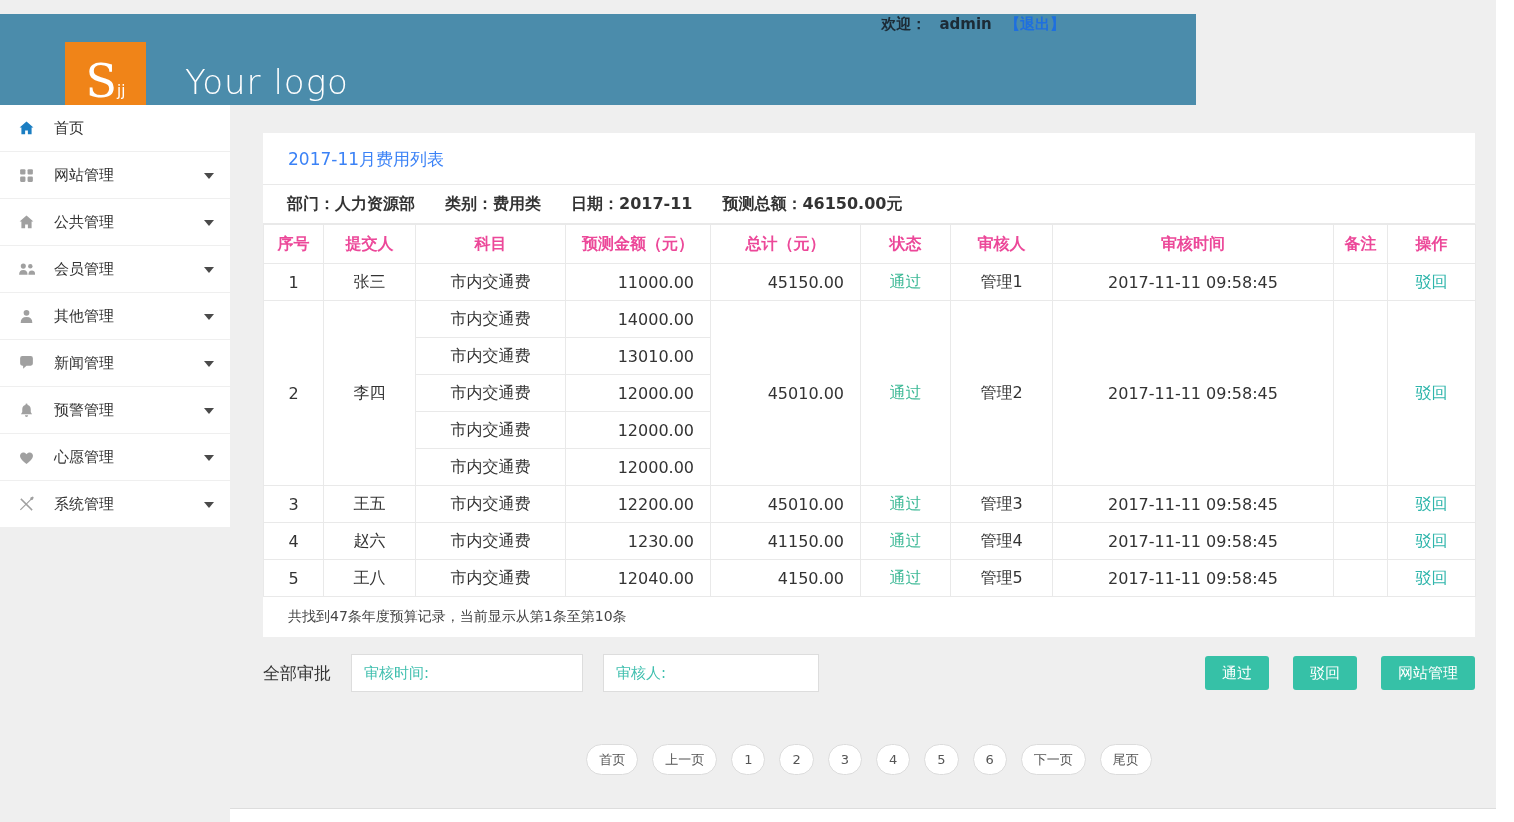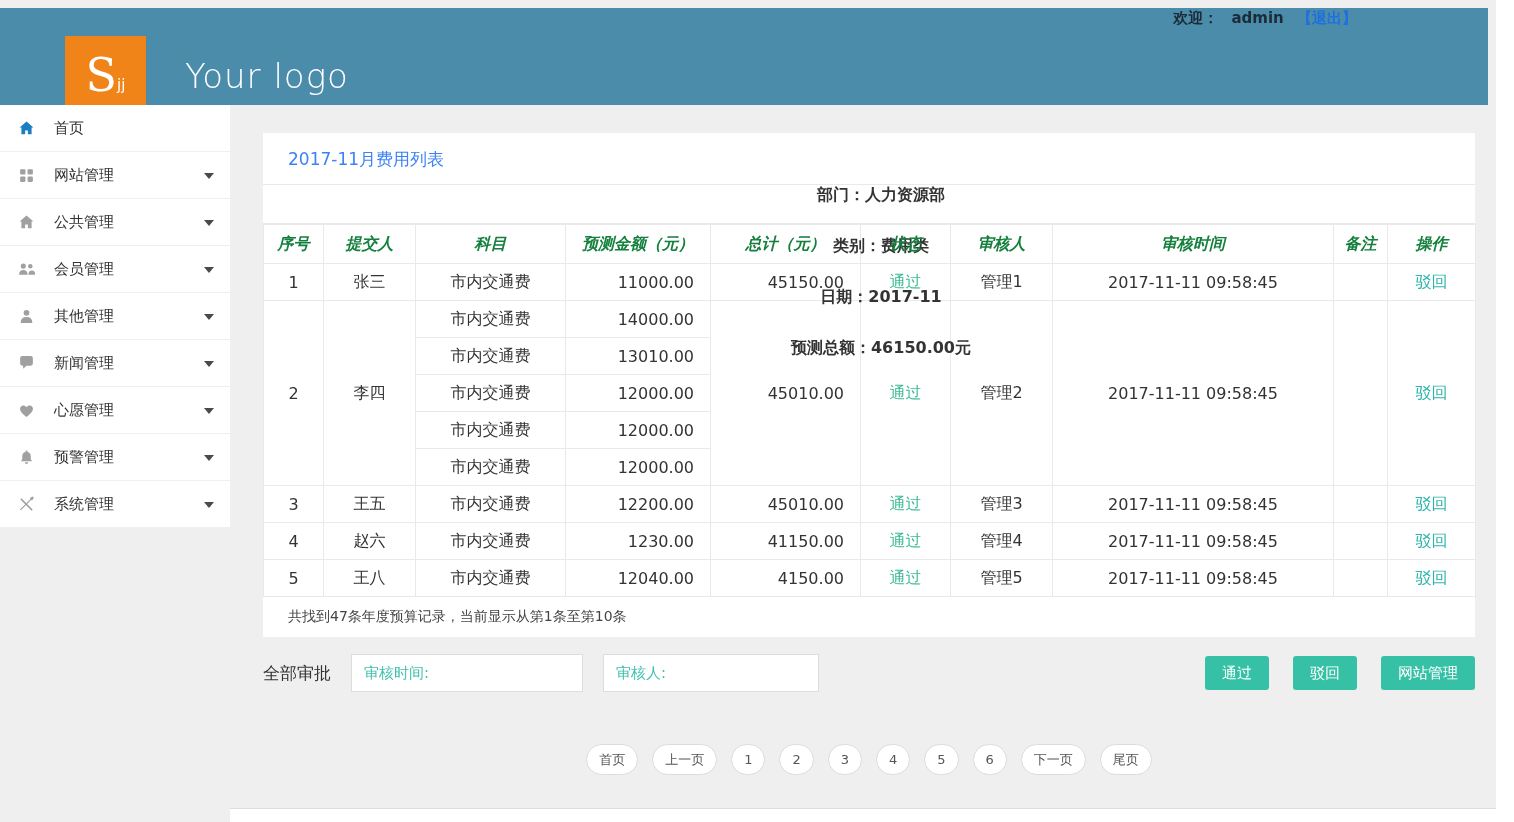--- a/index.html
+++ b/index.html
@@ -1,21 +1,21 @@
 <!DOCTYPE html>
 <html><head>
 <meta charset="utf-8">
 <style>
   * { margin:0; padding:0; box-sizing:border-box; }
   html,body { width:1514px; height:822px; overflow:hidden; }
   body { font-family:"DejaVu Sans","Liberation Sans",sans-serif; color:#333; background:#fff; }
   .page { position:relative; width:1514px; height:822px; background:#efefef; }
 
   
-  .topbar { position:absolute; top:8px; left:0; width:1488px; height:105px; background:#4b8cab; }
+  .topbar { position:absolute; top:14px; left:0; width:1196px; height:105px; background:#4b8cab; }
   .welcome { position:absolute; top:1px; right:131px; font-size:15px; font-weight:bold; color:#1c2b36; white-space:nowrap; }
   .welcome .sep { display:inline-block; width:8px; }
   .logout-link { color:#1e6fe0; text-decoration:none; font-weight:bold; cursor:pointer; }
   .logo-badge { position:absolute; left:65px; top:28px; width:81px; height:77px; background:#f08418;
                 display:flex; align-items:center; justify-content:center; color:#fff; }
   .logo-badge .s  { font-family:"DejaVu Serif","Liberation Serif",serif; font-size:46px; line-height:1; }
   .logo-badge .jj { font-size:15px; margin-top:20px; }
   .logo-text { position:absolute; left:185px; top:48px; font-size:34px; color:#fff; font-weight:300; letter-spacing:1px; }
 
   
@@ -26,26 +26,26 @@
   .side-item .icon svg { width:17px; height:17px; fill:#a0a0a0; }
   .side-item.home .icon svg { fill:#1b7ec2; }
   .side-label { font-size:15px; color:#333; }
   .caret { position:absolute; right:16px; top:21px; width:0; height:0;
            border-left:5px solid transparent; border-right:5px solid transparent; border-top:6px solid #4a4a4a; }
 
   
   .content { position:absolute; top:105px; left:230px; width:1266px; height:703px; background:#efefef; padding:28px 21px 0 33px; }
   .panel { width:1212px; background:#fff; }
   .panel-title { height:52px; line-height:52px; padding-left:25px; font-size:17px; color:#3b82f6; border-bottom:1px solid #e9e9e9; }
-  .summary { height:39px; display:flex; align-items:center; padding-left:24px; gap:30px; font-size:16px; font-weight:bold; border-bottom:1px solid #e9e9e9;flex-direction:column; }
+  .summary { height:39px; display:flex; align-items:center; padding-left:24px; gap:30px; font-size:16px; font-weight:bold; border-bottom:1px solid #e9e9e9; }
   .summary .sum-item { white-space:nowrap; }
 
   table.grid { border-collapse:collapse; width:100%; font-size:16px; table-layout:fixed; }
   .grid th, .grid td { border:1px solid #e9e9e9; height:37px; text-align:center; padding:0 8px; overflow:hidden; white-space:nowrap; }
-  .grid th { height:39px; font-weight:bold; color:#15803d;font-style:italic; }
+  .grid th { height:39px; font-weight:bold; color:#ec4899; }
   .grid td.num { text-align:right; padding-right:16px; }
   .status-link { color:#3db996; text-decoration:none; cursor:pointer; }
   .action-link { color:#2eb5ab; text-decoration:none; cursor:pointer; }
 
   .footer-note { padding:11px 0 11px 25px; font-size:14px; color:#444; }
 
   
   .batch-row { width:1212px; margin-top:17px; display:flex; align-items:center; }
   .batch-label { font-size:17px; color:#333; margin-right:20px; white-space:nowrap; }
   .batch-input { width:232px; height:38px; border:1px solid #ddd; background:#fff; padding:0 12px; font-size:15px; color:#0f172a;
@@ -141,34 +141,34 @@
         <svg viewBox="0 0 16 16">
             <path d="M2 3 a2 2 0 0 1 2-2 h8 a2 2 0 0 1 2 2 v5 a2 2 0 0 1-2 2 H8 l-3.2 3 V10 H4 a2 2 0 0 1-2-2 Z"></path>
           </svg>
       </span>
       <span class="side-label">新闻管理</span>
       <span class="caret"></span>
     </div>
     <div class="side-item">
       <span class="icon">
         <svg viewBox="0 0 16 16">
-            <path d="M8 14 C2 9.5 1 6.5 2.6 4.4 4 2.6 6.6 2.8 8 5 c1.4-2.2 4-2.4 5.4-.6 C15 6.5 14 9.5 8 14 Z"></path>
-          </svg>
-      </span>
-      <span class="side-label">心愿管理</span>
-      <span class="caret"></span>
-    </div>
-    <div class="side-item">
-      <span class="icon">
-        <svg viewBox="0 0 16 16">
             <path d="M8 1.5 a1 1 0 0 1 1 1 v.4 c2 .5 3 2 3 4.1 v2.5 l1.2 2 H2.8 L4 9.5 V7 c0-2.1 1-3.6 3-4.1 v-.4 a1 1 0 0 1 1-1 z"></path>
             <path d="M6.5 12.5 a1.5 1.5 0 0 0 3 0 z"></path>
           </svg>
       </span>
       <span class="side-label">预警管理</span>
+      <span class="caret"></span>
+    </div>
+    <div class="side-item">
+      <span class="icon">
+        <svg viewBox="0 0 16 16">
+            <path d="M8 14 C2 9.5 1 6.5 2.6 4.4 4 2.6 6.6 2.8 8 5 c1.4-2.2 4-2.4 5.4-.6 C15 6.5 14 9.5 8 14 Z"></path>
+          </svg>
+      </span>
+      <span class="side-label">心愿管理</span>
       <span class="caret"></span>
     </div>
     <div class="side-item">
       <span class="icon">
         <svg viewBox="0 0 16 16">
             <path d="M2.6 13.4 L12.1 3.9 l1.8-.4 .9-2.2 -.8-.8 -2.2.9 -.4 1.8 L1.8 12.6 z"></path>
             <path d="M3.2 2.2 l10.6 10.6 -1 1 L2.2 3.2 z"></path>
           </svg>
       </span>
       <span class="side-label">系统管理</span>

